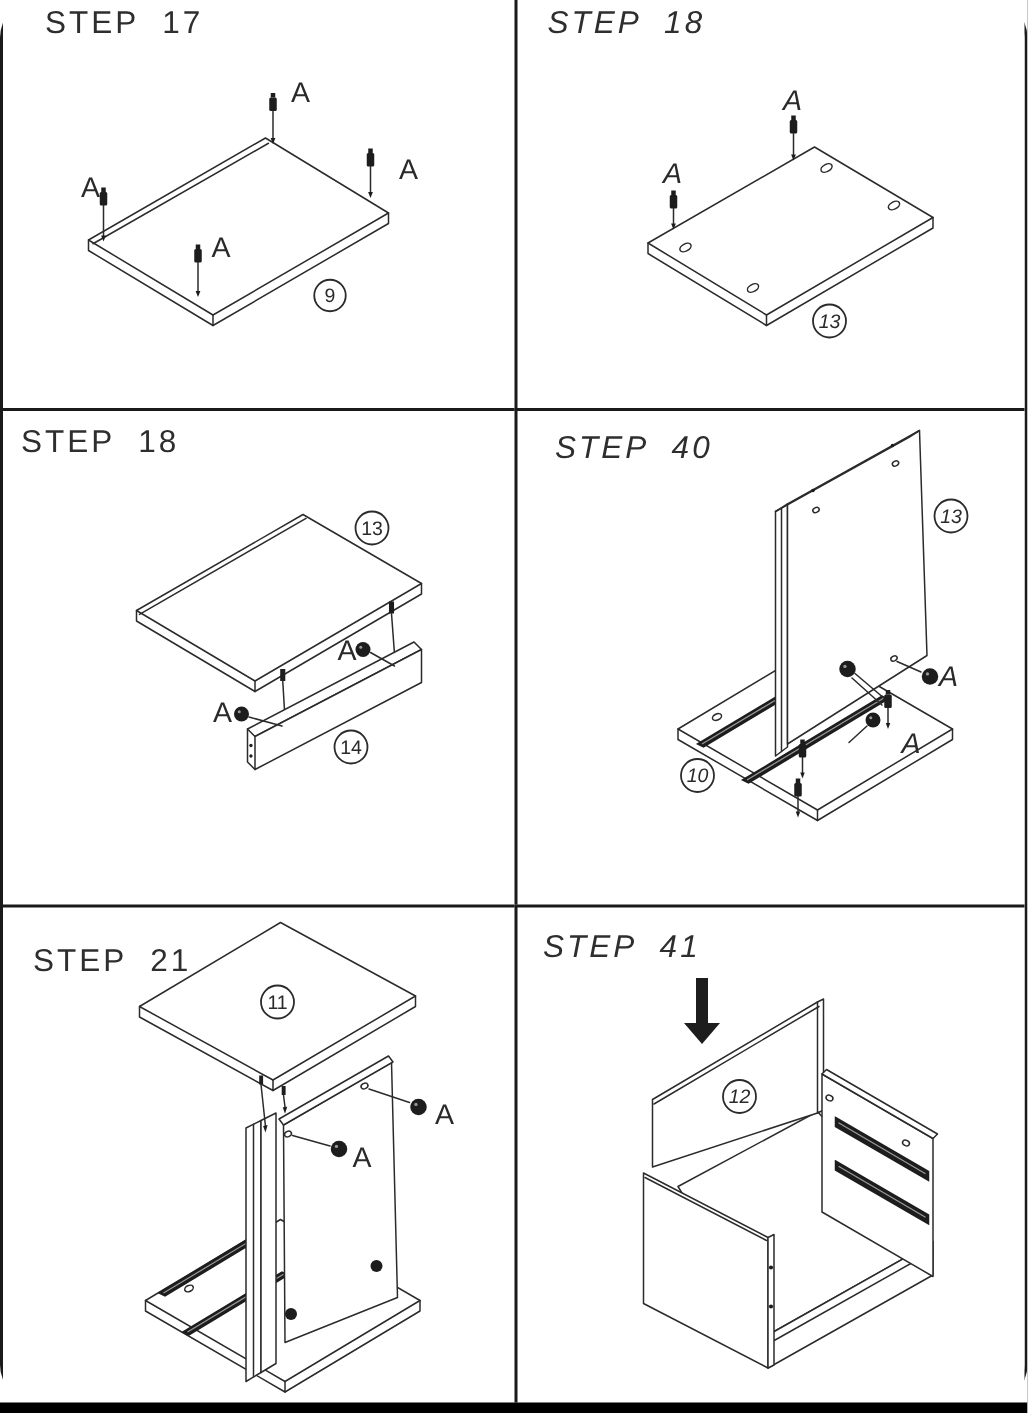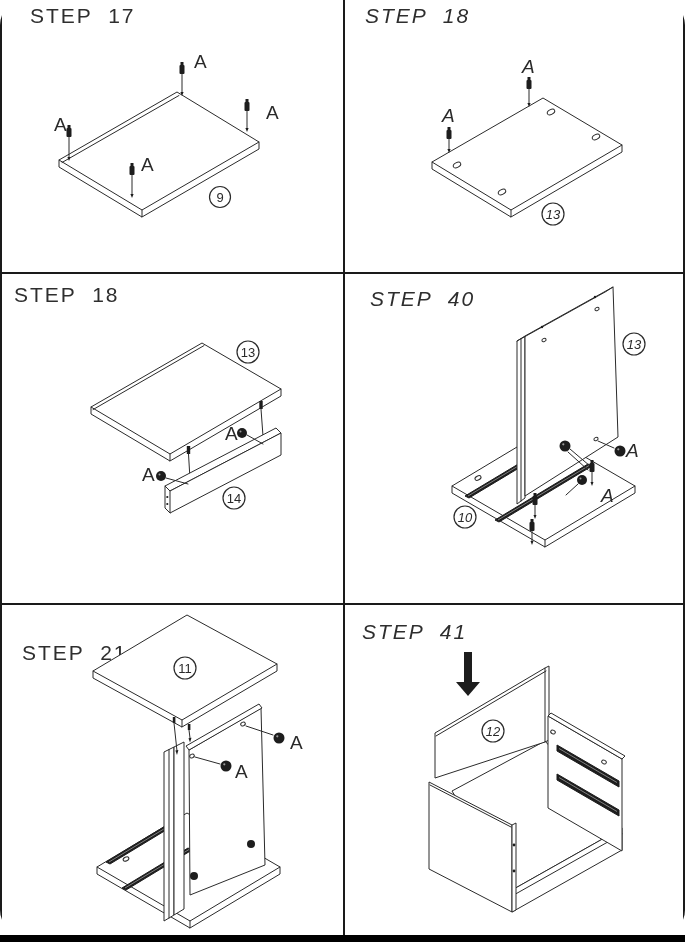--- a/index.html
+++ b/index.html
@@ -243,21 +243,21 @@
           <text class="badge-txt" x="289" y="74.5">13</text>
         </g>
         <g>
           <circle class="badge-circ" cx="120" cy="243" r="11"></circle>
           <text class="badge-txt" x="120" y="247.5">10</text>
         </g>
       </svg>
     </section>
 
     <section class="cell row3">
-      <h2 class="step-title" style="left:20px; top:36px;">STEP  21</h2>
+      <h2 class="step-title" style="left:20px; top:24px;">STEP  21</h2>
       <svg class="diagram" viewBox="0 0 341 330">
         <g>
           <path class="face" d="M95,262 L185,208 L278,262 L188,316 Z"></path>
           <path class="ln" d="M95,262 L95,269 L188,323 L188,316"></path>
           <path class="ln" d="M188,323 L278,269 L278,262"></path>
           <ellipse class="hole" cx="124" cy="254" rx="3" ry="2" transform="rotate(-25 124 254)"></ellipse>
         </g>
         <g>
           <path class="dkln" d="M104,257 L170,217 L174,219 L108,259 Z"></path>
           <line class="hl" x1="107" y1="257" x2="171" y2="218.5"></line>

